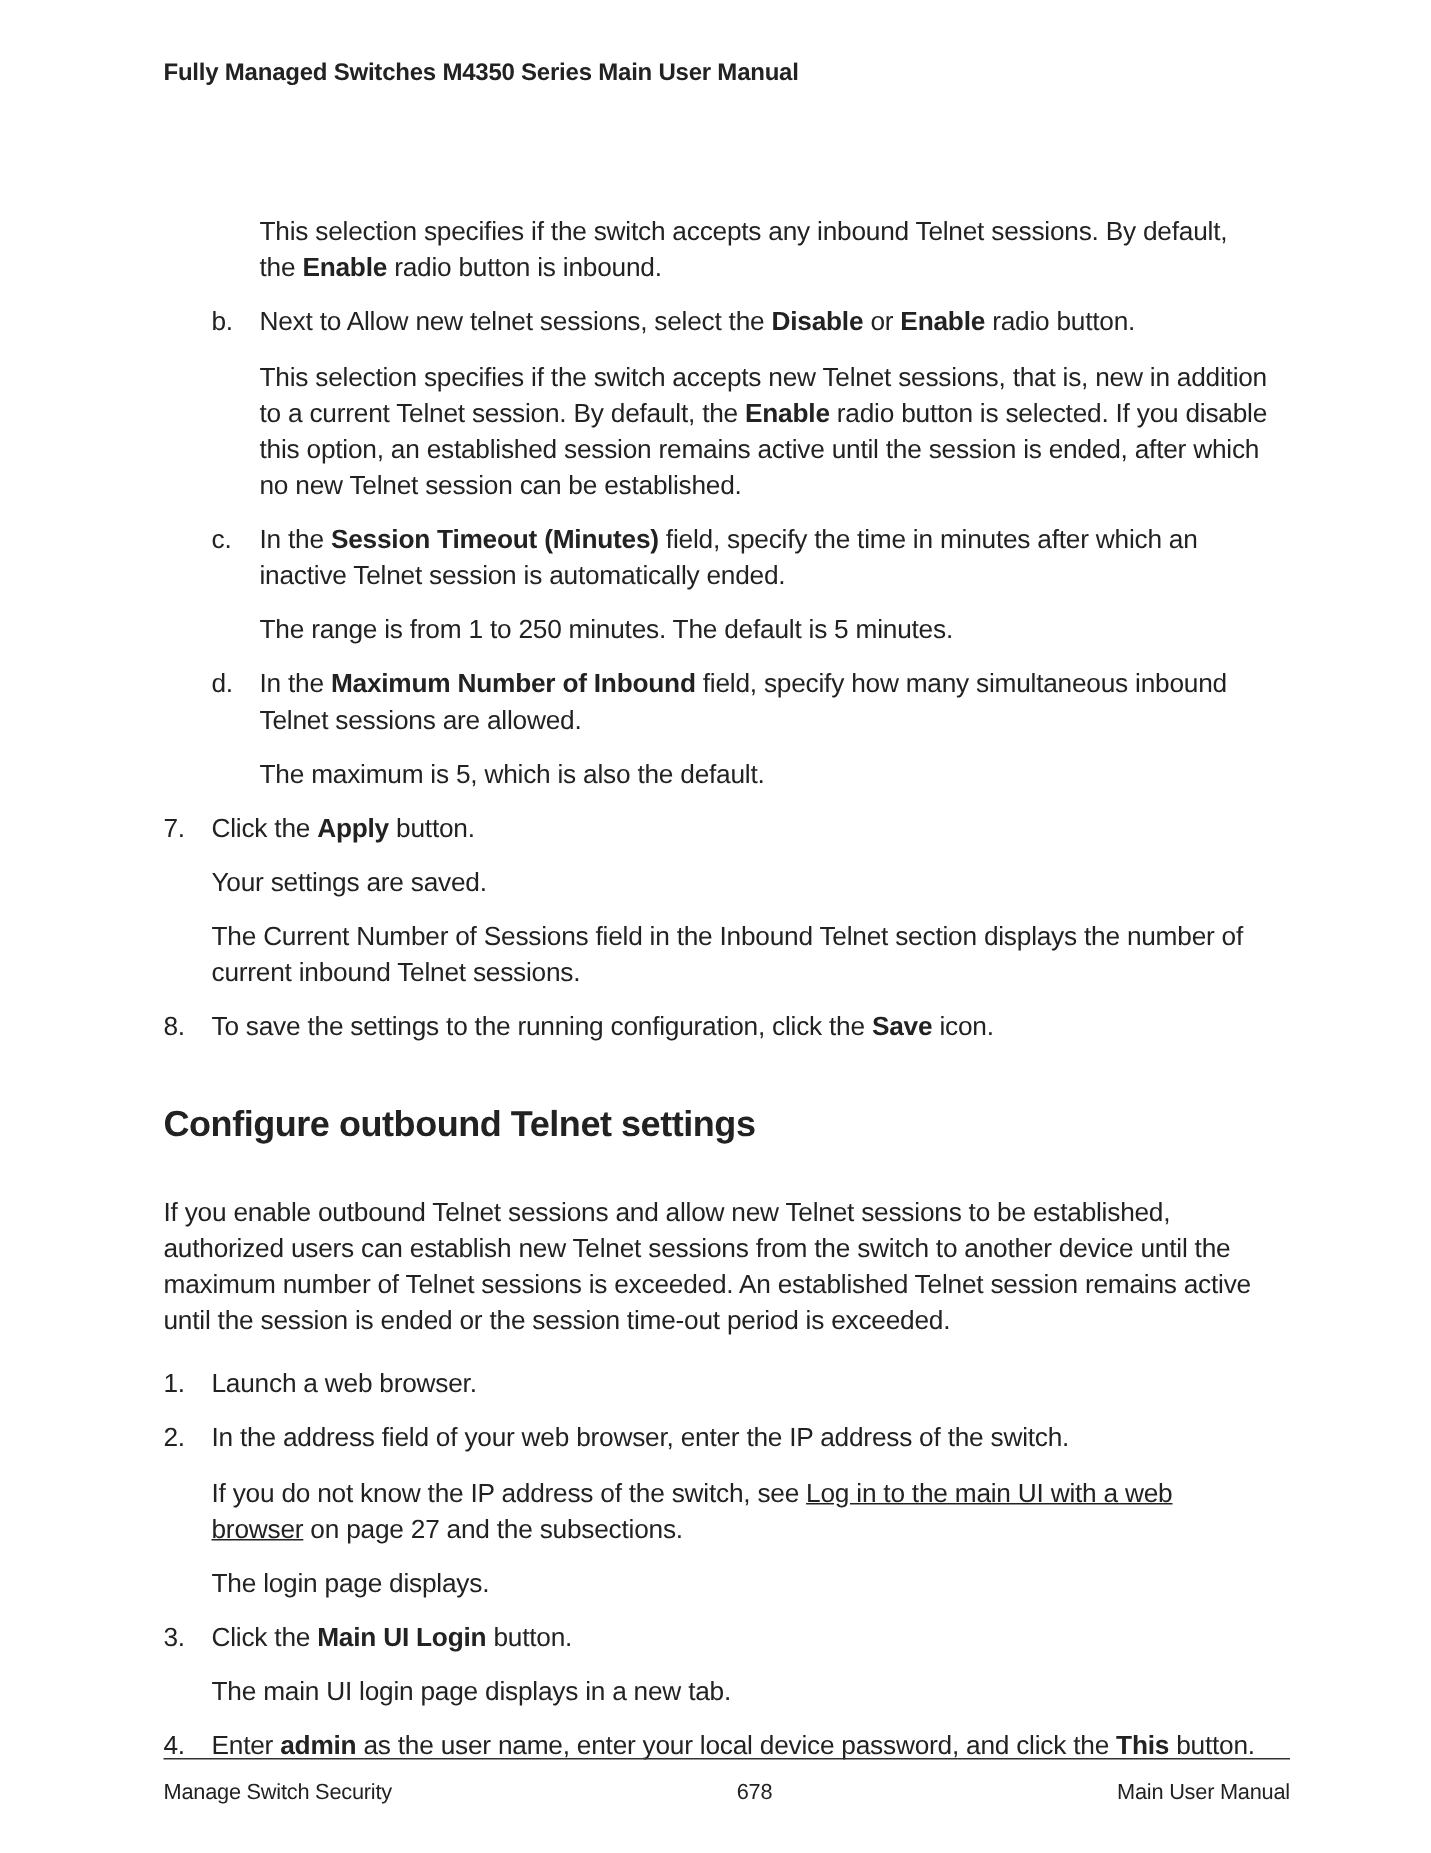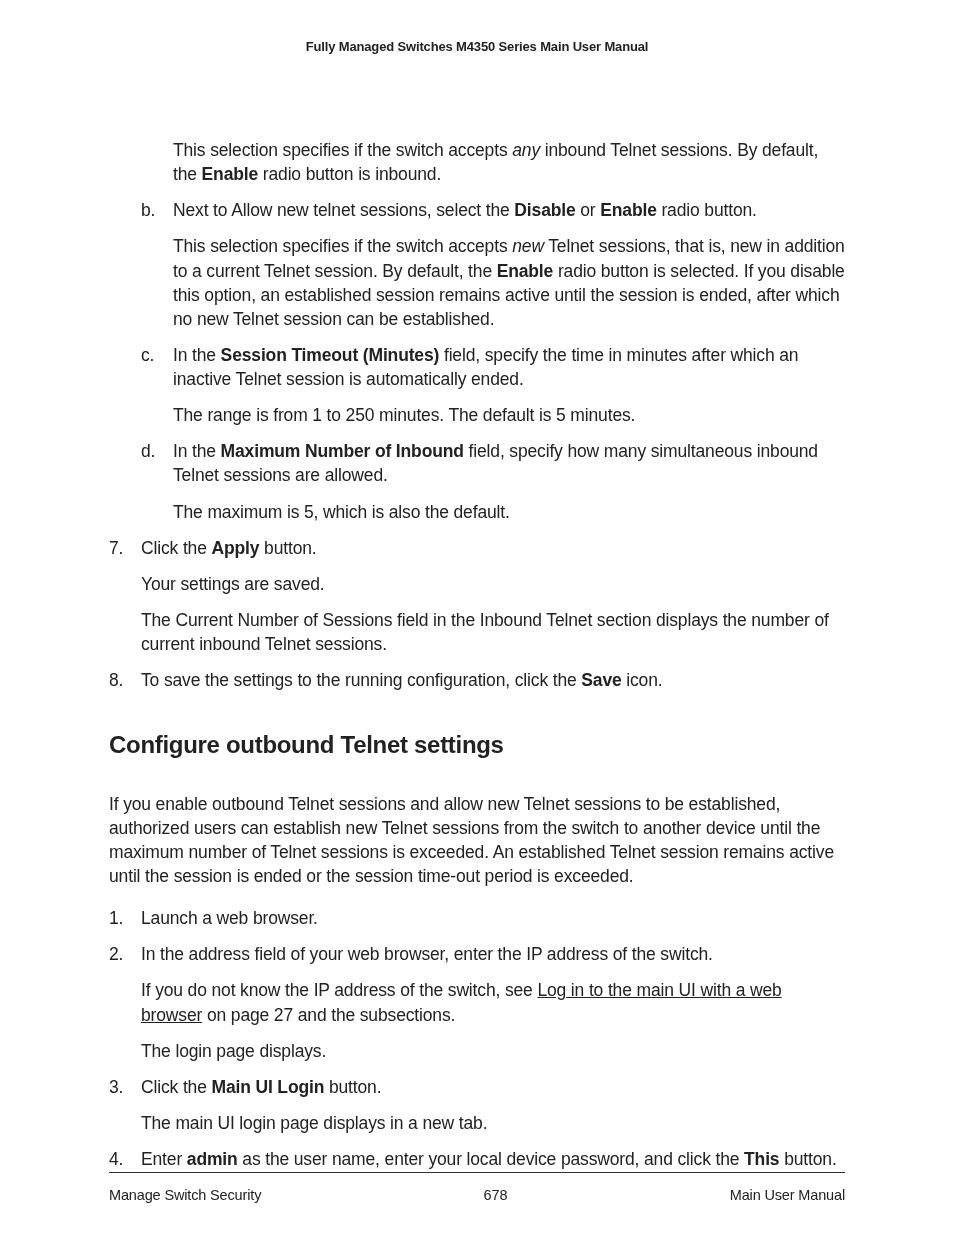--- a/index.html
+++ b/index.html
@@ -7,23 +7,23 @@
   body {
     font-family: "Segoe UI", "Helvetica Neue", Arial, sans-serif;
     color: #1a1a1a;
     position: relative;
     letter-spacing: -0.15px;
   }
   .page {
     padding: 38px 109px 0 109px;
   }
   .doc-header {
-    text-align: center;
+    text-align: left;
     font-weight: 700;
-    font-size: 13px;
+    font-size: 16px;
     color: #222;
     margin-bottom: 82px;
   }
   .body-text {
     font-size: 17.5px;
     line-height: 1.38;
     color: #222;
   }
   .ol-top {
     list-style: none;
@@ -61,29 +61,29 @@
     font-weight: 700;
     color: #222;
     margin-top: 36px;
     margin-bottom: 30px;
     letter-spacing: -0.3px;
   }
   .section-intro {
     margin-bottom: 18px;
   }
   .bold { font-weight: 700; }
-  .italic { font-style: italic; }
+  .italic { }
   a.link {
     color: #222;
     text-decoration: underline;
   }
   .footer {
     position: absolute;
     left: 109px;
-    right: 109px;
+    right: 94px;
     bottom: 32px;
   }
   .footer-rule {
     border: none;
     border-top: 1px solid #333;
     margin-bottom: 14px;
   }
   .footer-row {
     display: flex;
     justify-content: space-between;

